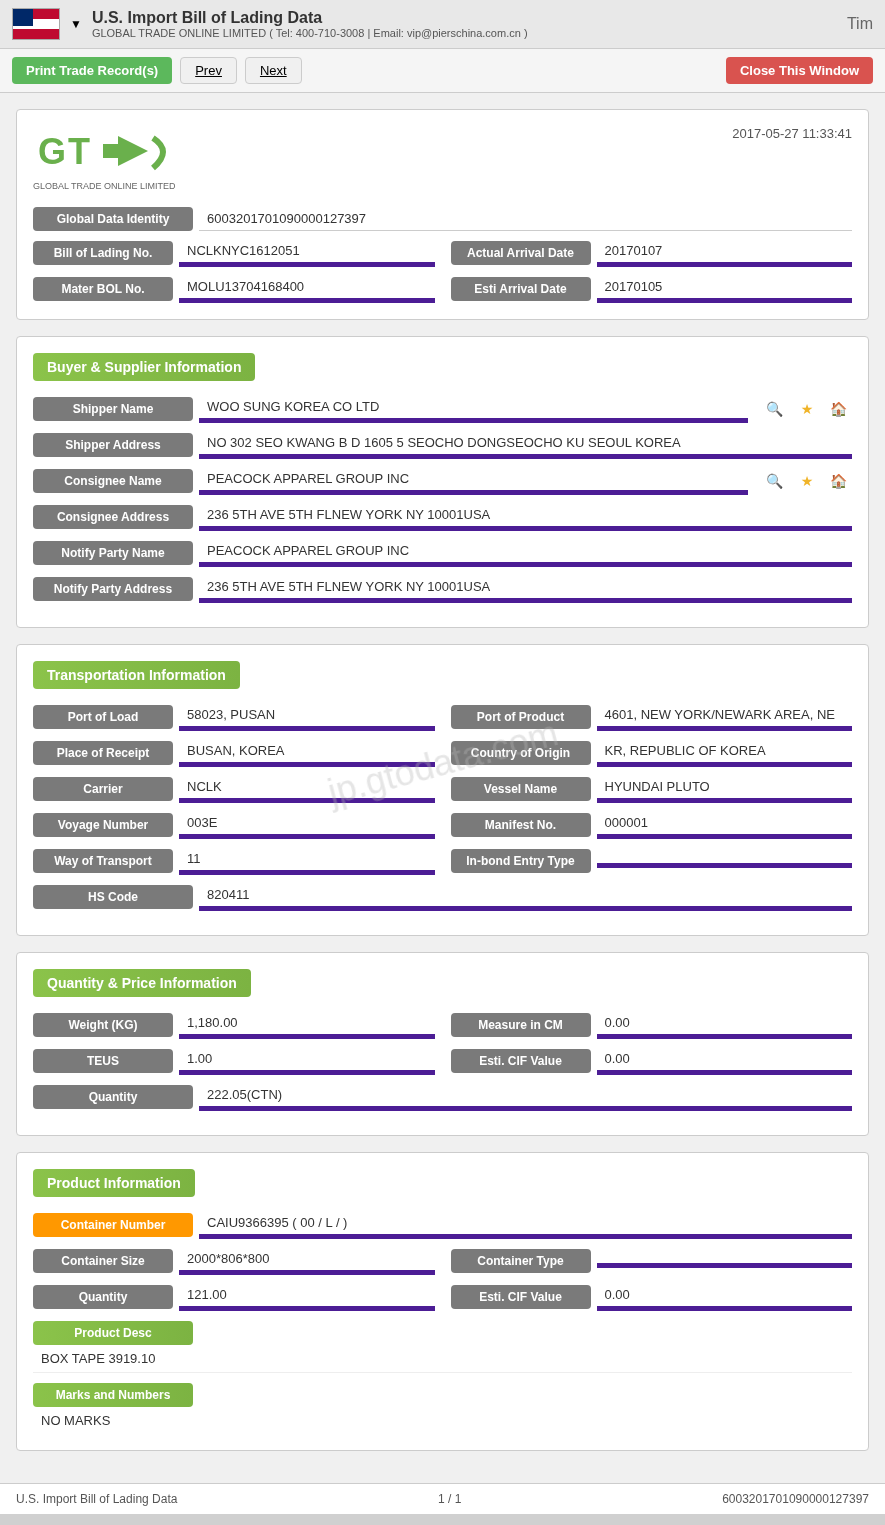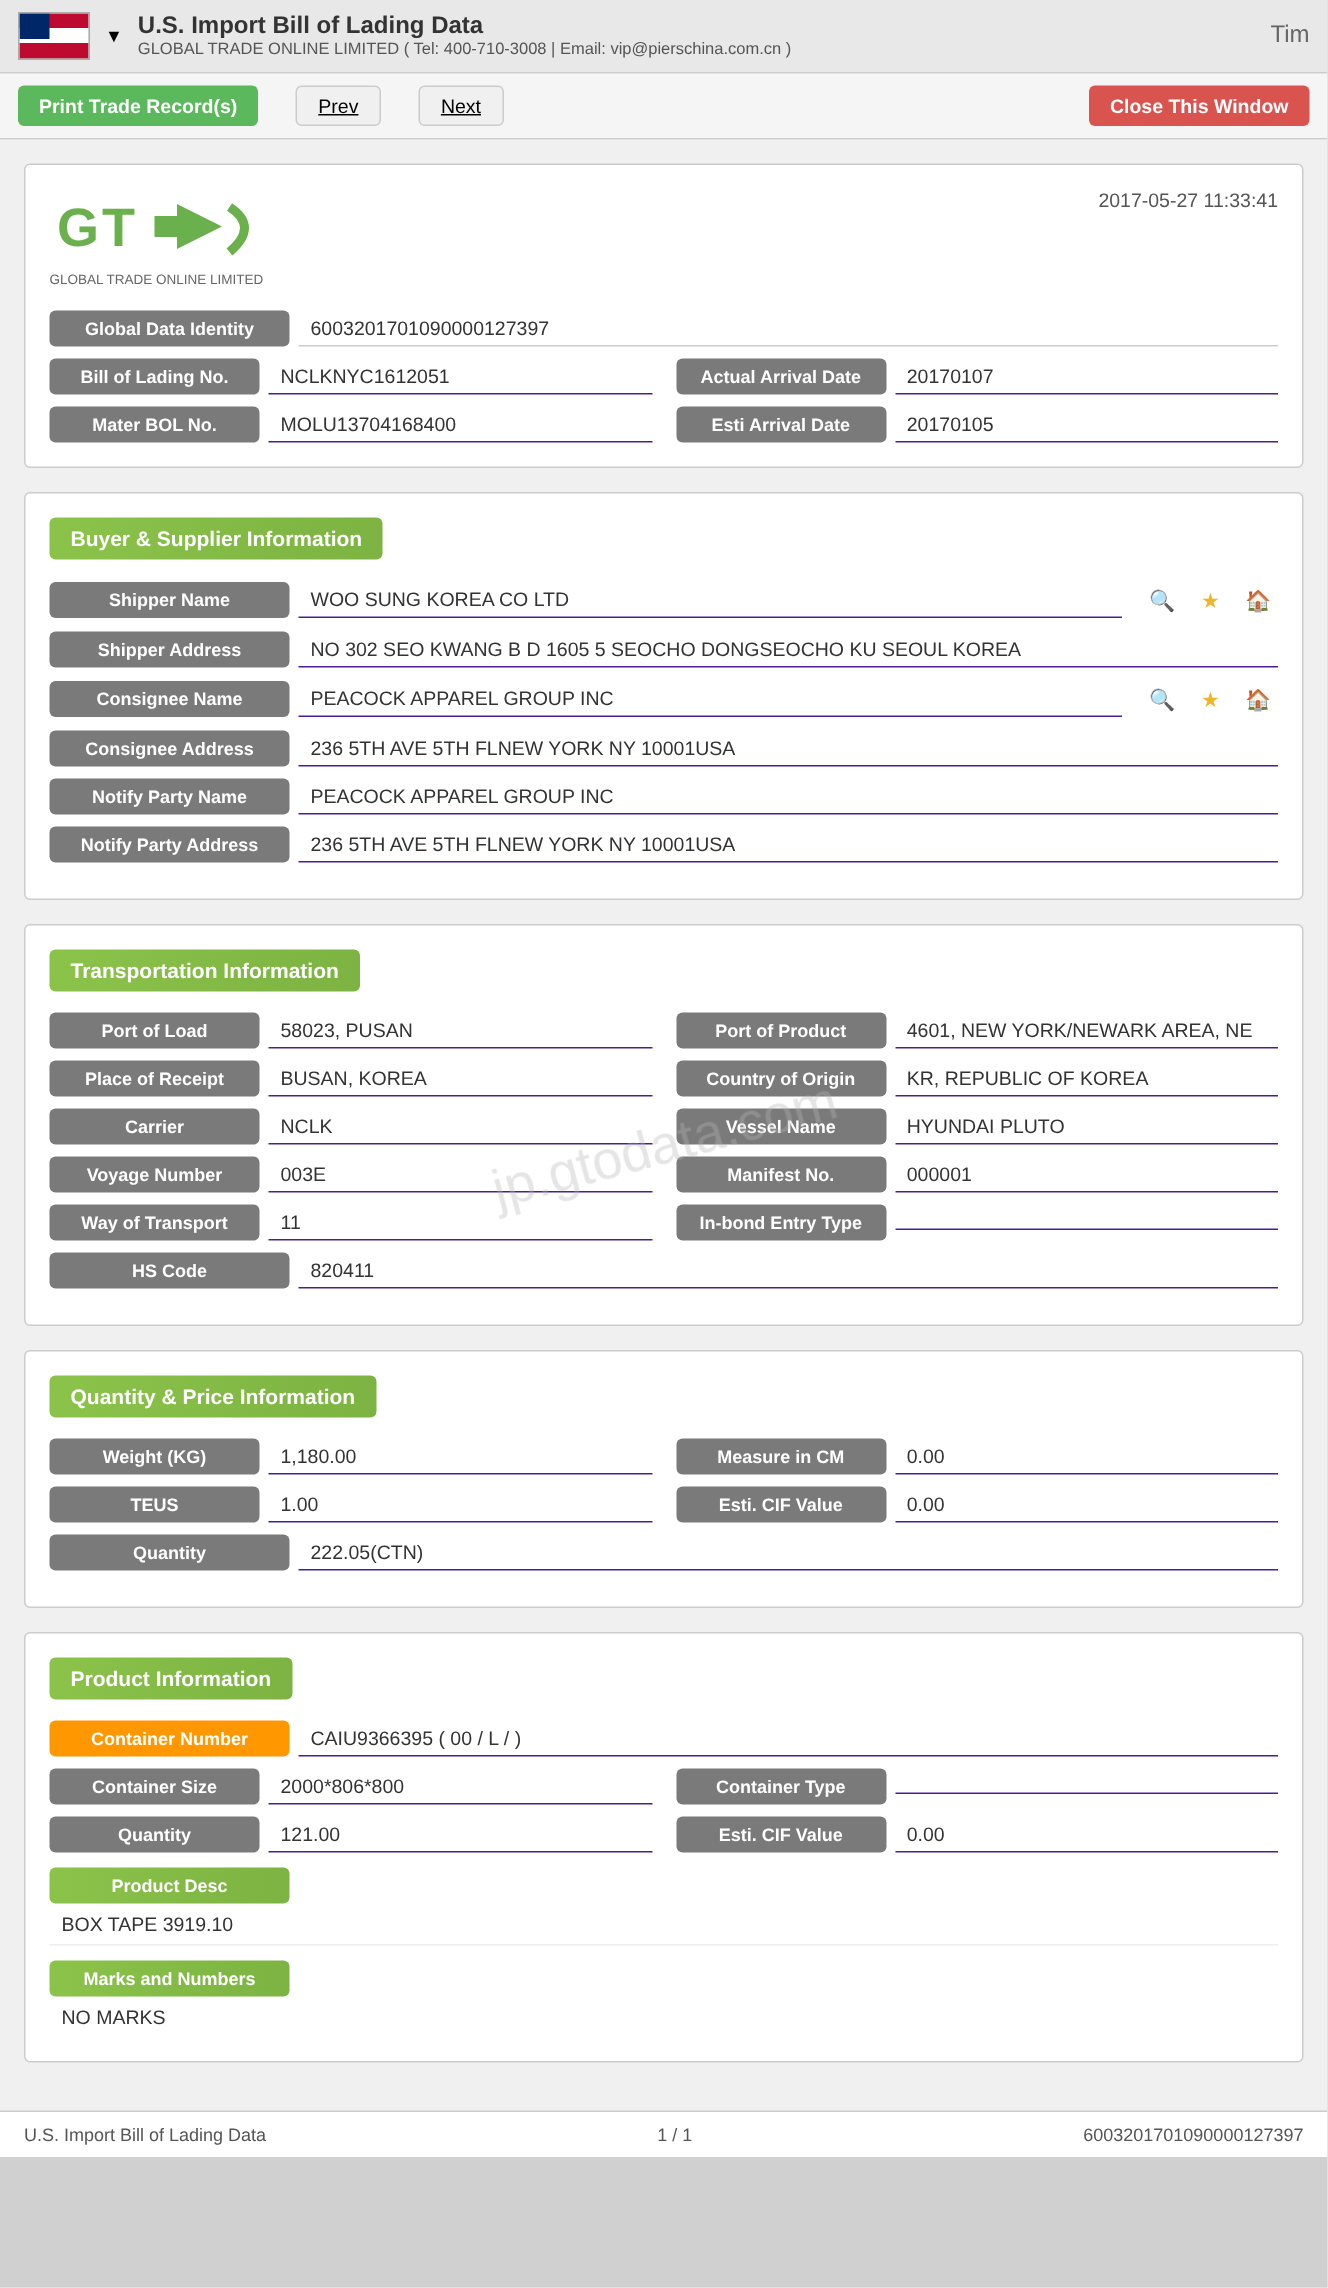--- a/index.html
+++ b/index.html
@@ -36,21 +36,21 @@
       margin-left: auto;
       font-size: 16px;
       color: #666;
     }
     .toolbar {
       background: #f5f5f5;
       border-bottom: 1px solid #ccc;
       padding: 8px 12px;
       display: flex;
       align-items: center;
-      gap: 25px;
+      gap: 8px;
     }
     .btn-print {
       background: #5cb85c;
       color: white;
       border: none;
       padding: 6px 14px;
       border-radius: 4px;
       cursor: pointer;
       font-size: 13px;
       font-weight: bold;
@@ -115,21 +115,21 @@
       font-weight: bold;
       min-width: 160px;
       text-align: center;
       white-space: nowrap;
     }
     .field-value {
       flex: 1;
       padding: 4px 8px;
       font-size: 13px;
       color: #333;
-      border-bottom: 1px solid #4c1d95;
+      border-bottom: 5px solid #4c1d95;
     }
     .two-col {
       display: flex;
       gap: 16px;
     }
     .two-col .col {
       flex: 1;
       display: flex;
       align-items: center;
       gap: 6px;

